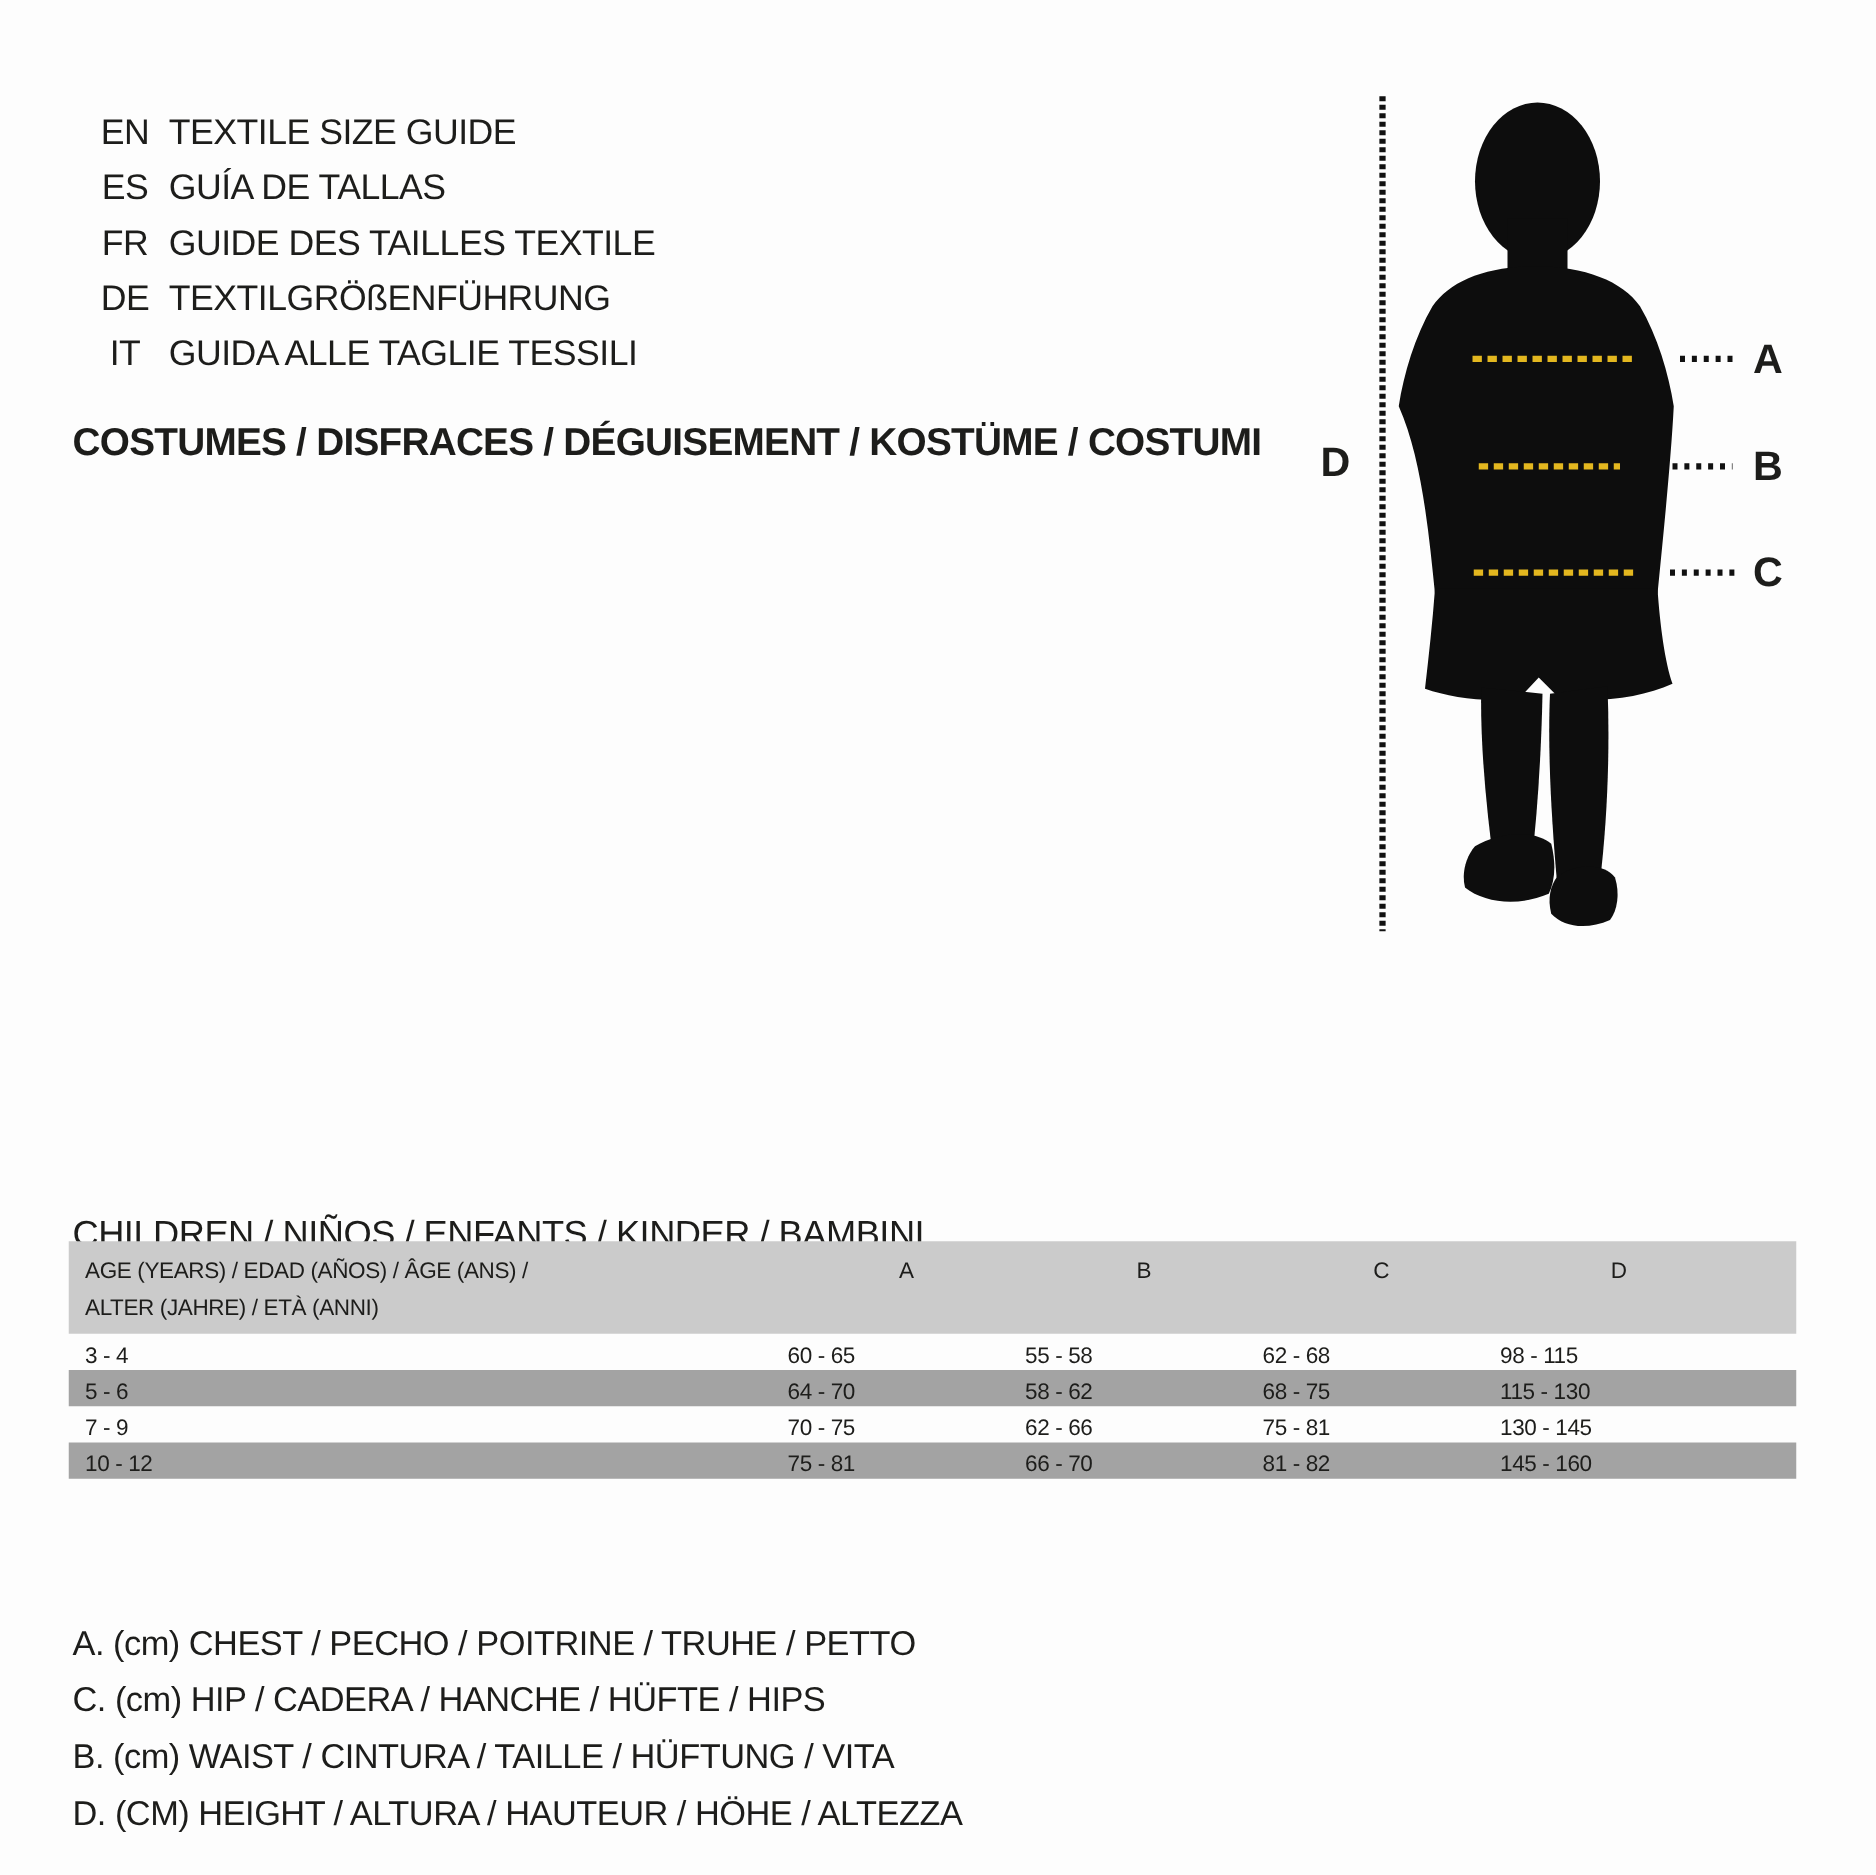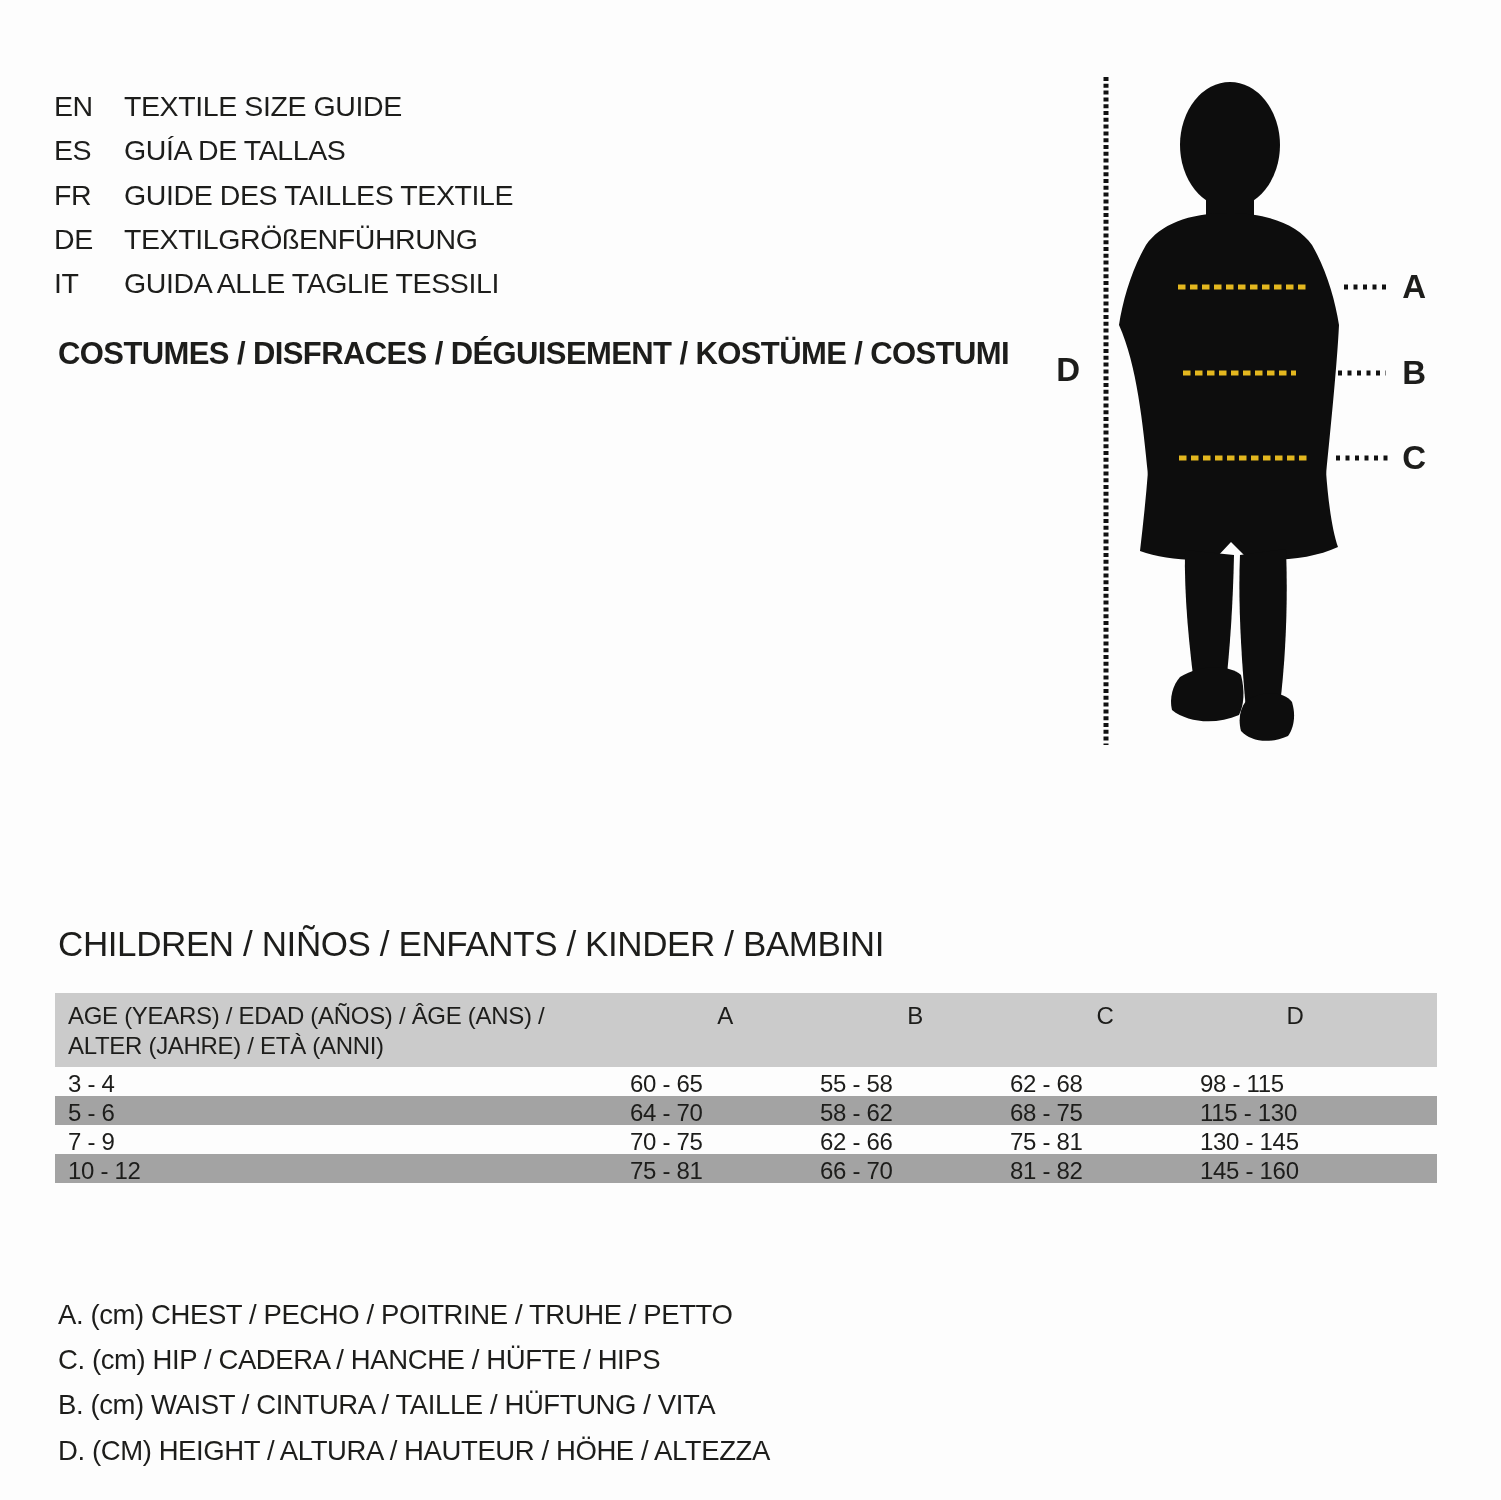--- a/index.html
+++ b/index.html
@@ -9,22 +9,23 @@
     width: 1501px;
     height: 1500px;
     background: #fdfdfd;
     font-family: "Liberation Sans", sans-serif;
     color: #1d1d1b;
     overflow: hidden;
   }
   
   .lang-block {
     position: absolute;
-    left: 54px;
+    left: 65px;
     top: 84px;
+    text-align: center;
   }
   .lang-row {
     display: flex;
     line-height: 44.3px;
     font-size: 28.5px;
     letter-spacing: -0.4px;
   }
   .lang-code { width: 70px; flex: 0 0 70px; }
   
   .costumes-title {
@@ -55,31 +56,32 @@
     line-height: 38px;
   }
   .marker-a { left: 366px; top: 213px; }
   .marker-b { left: 366px; top: 299px; }
   .marker-c { left: 366px; top: 384px; }
   .marker-d { left: 20px;  top: 296px; }
   
   .children-title {
     position: absolute;
     left: 58px;
-    top: 924px;
-    font-size: 35px;
+    top: 972px;
+    font-size: 29px;
     letter-spacing: -0.4px;
+    text-decoration: underline;
   }
   
   .size-table {
     position: absolute;
     left: 55px;
     top: 993px;
     width: 1382px;
-    font-size: 24px;
+    font-size: 18px;
     letter-spacing: -0.3px;
   }
   .trow, .thead {
     display: grid;
     grid-template-columns: 575px 190px 190px 190px 190px;
   }
   .thead {
     background: #cbcbcb;
     height: 74px;
     padding-top: 8px;

